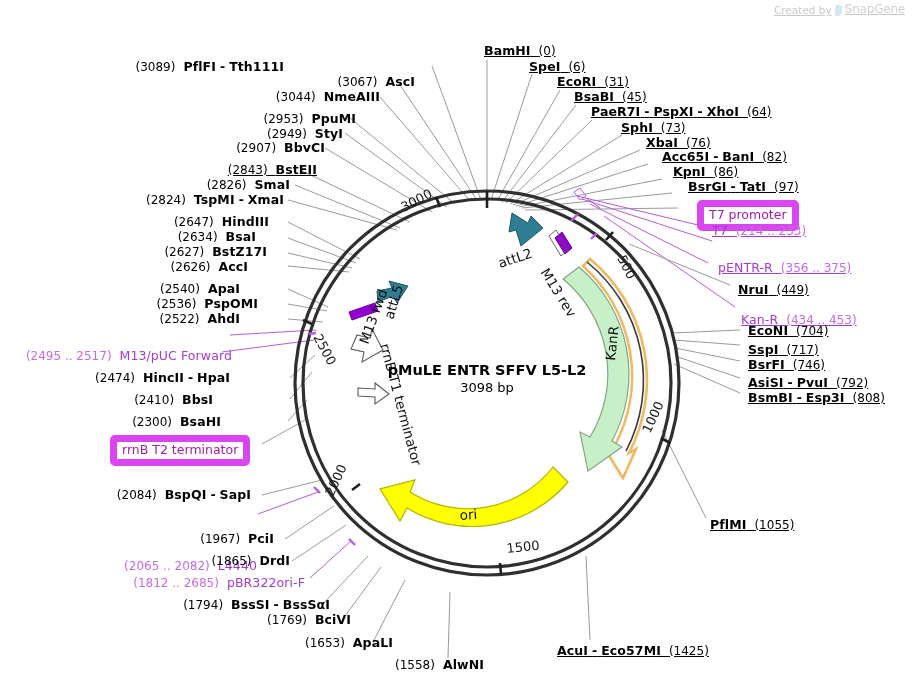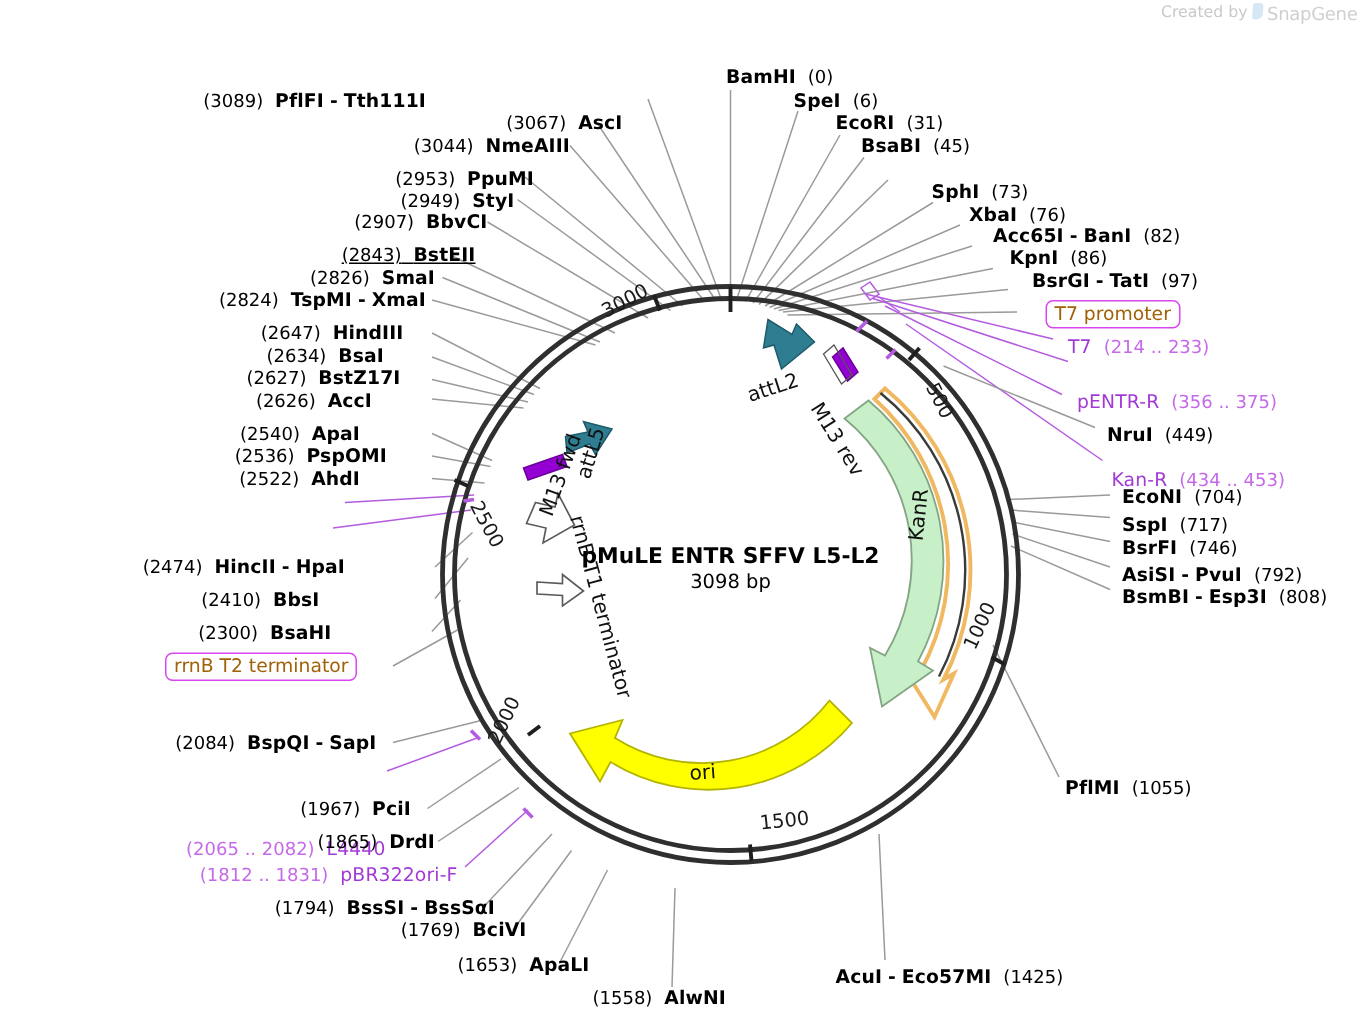--- a/index.html
+++ b/index.html
@@ -33,48 +33,49 @@
     font-weight: normal;
     color: #000000;
     font-size: 12px;
   }
   .label .enz {
     font-weight: bold;
     color: #000000;
     letter-spacing: 0.1px;
   }
   .label .sep { font-weight: bold; }
-  .label.right { text-align: right; }
+  .label.right { text-align: right; text-decoration: underline; }
   .label.left  { text-align: right; }
   .label.feat  { color: #a23ad6; }
   .label.feat .enz { color: #a23ad6; font-weight: normal; }
   .label.feat .pos { color: #c56ae8; }
 
   .boxlabel {
     position: absolute;
-    border: 1px solid #d946ef;
+    border: 7px solid #d946ef;
     border-radius: 5px;
     background: #ffffff;
     padding: 0px 5px 1px 5px;
     font-size: 12.5px;
-    color: #a16207;
+    color: #a21caf;
     white-space: nowrap;
     line-height: 16px;
   }
 
   .watermark {
     position: absolute;
     right: 8px;
     top: 2px;
     font-size: 10.5px;
     color: #c9c9c9;
     white-space: nowrap;
     display: flex;
-    align-items: flex-start;
+    align-items: flex-end;
     gap: 3px;
+    text-decoration: underline;
   }
   .watermark .wm-created { color: #c9c9c9; }
   .watermark .wm-brand  { color: #cfcfcf; font-size: 12px; letter-spacing: -0.2px; }
   .wm-logo {
     display: inline-block;
     width: 7px; height: 11px;
     background: #d7e8f5;
     border-radius: 2px 2px 4px 2px;
     transform: skewX(-4deg);
   }
@@ -257,20 +258,21 @@
   <div class="watermark">
     <span class="wm-created">Created by</span>
     <span class="wm-logo"></span>
     <span class="wm-brand">SnapGene</span>
   </div>
 
   <div class="label right" style="left:484px; top:43px;"><span class="enz">BamHI</span> &nbsp;<span class="pos">(0)</span></div>
   <div class="label right" style="left:529px; top:59px;"><span class="enz">SpeI</span> &nbsp;<span class="pos">(6)</span></div>
   <div class="label right" style="left:557px; top:74px;"><span class="enz">EcoRI</span> &nbsp;<span class="pos">(31)</span></div>
   <div class="label right" style="left:574px; top:89px;"><span class="enz">BsaBI</span> &nbsp;<span class="pos">(45)</span></div>
+  <div class="label right" style="left:591px; top:104px;"><span class="enz">PaeR7I</span> <span class="sep">-</span> <span class="enz">PspXI</span> <span class="sep">-</span> <span class="enz">XhoI</span> &nbsp;<span class="pos">(64)</span></div>
   <div class="label right" style="left:621px; top:120px;"><span class="enz">SphI</span> &nbsp;<span class="pos">(73)</span></div>
   <div class="label right" style="left:646px; top:135px;"><span class="enz">XbaI</span> &nbsp;<span class="pos">(76)</span></div>
   <div class="label right" style="left:662px; top:149px;"><span class="enz">Acc65I</span> <span class="sep">-</span> <span class="enz">BanI</span> &nbsp;<span class="pos">(82)</span></div>
   <div class="label right" style="left:673px; top:164px;"><span class="enz">KpnI</span> &nbsp;<span class="pos">(86)</span></div>
   <div class="label right" style="left:688px; top:179px;"><span class="enz">BsrGI</span> <span class="sep">-</span> <span class="enz">TatI</span> &nbsp;<span class="pos">(97)</span></div>
 
   <div class="boxlabel" style="left:697px; top:200px;"><span>T7 promoter</span></div>
 
   <div class="label feat right" style="left:712px; top:223px;"><span class="enz">T7</span> &nbsp;<span class="pos">(214 .. 233)</span></div>
   <div class="label feat right" style="left:718px; top:260px;"><span class="enz">pENTR-R</span> &nbsp;<span class="pos">(356 .. 375)</span></div>
@@ -297,30 +299,31 @@
 
   <div class="label left" style="right:644px; top:214px;"><span class="pos">(2647)</span>&nbsp; <span class="enz">HindIII</span></div>
   <div class="label left" style="right:657px; top:229px;"><span class="pos">(2634)</span>&nbsp; <span class="enz">BsaI</span></div>
   <div class="label left" style="right:646px; top:244px;"><span class="pos">(2627)</span>&nbsp; <span class="enz">BstZ17I</span></div>
   <div class="label left" style="right:665px; top:259px;"><span class="pos">(2626)</span>&nbsp; <span class="enz">AccI</span></div>
 
   <div class="label left" style="right:673px; top:281px;"><span class="pos">(2540)</span>&nbsp; <span class="enz">ApaI</span></div>
   <div class="label left" style="right:655px; top:296px;"><span class="pos">(2536)</span>&nbsp; <span class="enz">PspOMI</span></div>
   <div class="label left" style="right:673px; top:311px;"><span class="pos">(2522)</span>&nbsp; <span class="enz">AhdI</span></div>
 
+  <div class="label feat left" style="right:681px; top:348px;"><span class="pos">(2495 .. 2517)</span>&nbsp; <span class="enz">M13/pUC Forward</span></div>
 
   <div class="label left" style="right:683px; top:370px;"><span class="pos">(2474)</span>&nbsp; <span class="enz">HincII</span> <span class="sep">-</span> <span class="enz">HpaI</span></div>
   <div class="label left" style="right:700px; top:392px;"><span class="pos">(2410)</span>&nbsp; <span class="enz">BbsI</span></div>
   <div class="label left" style="right:692px; top:414px;"><span class="pos">(2300)</span>&nbsp; <span class="enz">BsaHI</span></div>
 
   <div class="boxlabel" style="left:110px; top:435px;"><span>rrnB T2 terminator</span></div>
 
   <div class="label left" style="right:662px; top:487px;"><span class="pos">(2084)</span>&nbsp; <span class="enz">BspQI</span> <span class="sep">-</span> <span class="enz">SapI</span></div>
   <div class="label feat left" style="right:656px; top:510px;margin-top:48px;"><span class="pos">(2065 .. 2082)</span>&nbsp; <span class="enz">L4440</span></div>
   <div class="label left" style="right:639px; top:531px;"><span class="pos">(1967)</span>&nbsp; <span class="enz">PciI</span></div>
   <div class="label left" style="right:623px; top:553px;"><span class="pos">(1865)</span>&nbsp; <span class="enz">DrdI</span></div>
-  <div class="label feat left" style="right:608px; top:575px;"><span class="pos">(1812 .. 1831)</span>&nbsp; <span class="enz">pBR322ori-F</span></div>
+  <div class="label feat left" style="right:608px; top:575px;"><span class="pos">(1812 .. 2685)</span>&nbsp; <span class="enz">pBR322ori-F</span></div>
   <div class="label left" style="right:583px; top:597px;"><span class="pos">(1794)</span>&nbsp; <span class="enz">BssSI</span> <span class="sep">-</span> <span class="enz">BssSαI</span></div>
   <div class="label left" style="right:562px; top:612px;margin-left:38px;"><span class="pos">(1769)</span>&nbsp; <span class="enz">BciVI</span></div>
   <div class="label left" style="right:520px; top:635px;"><span class="pos">(1653)</span>&nbsp; <span class="enz">ApaLI</span></div>
   <div class="label left" style="right:429px; top:657px;"><span class="pos">(1558)</span>&nbsp; <span class="enz">AlwNI</span></div>
 
 </div>
 
 </body></html>

